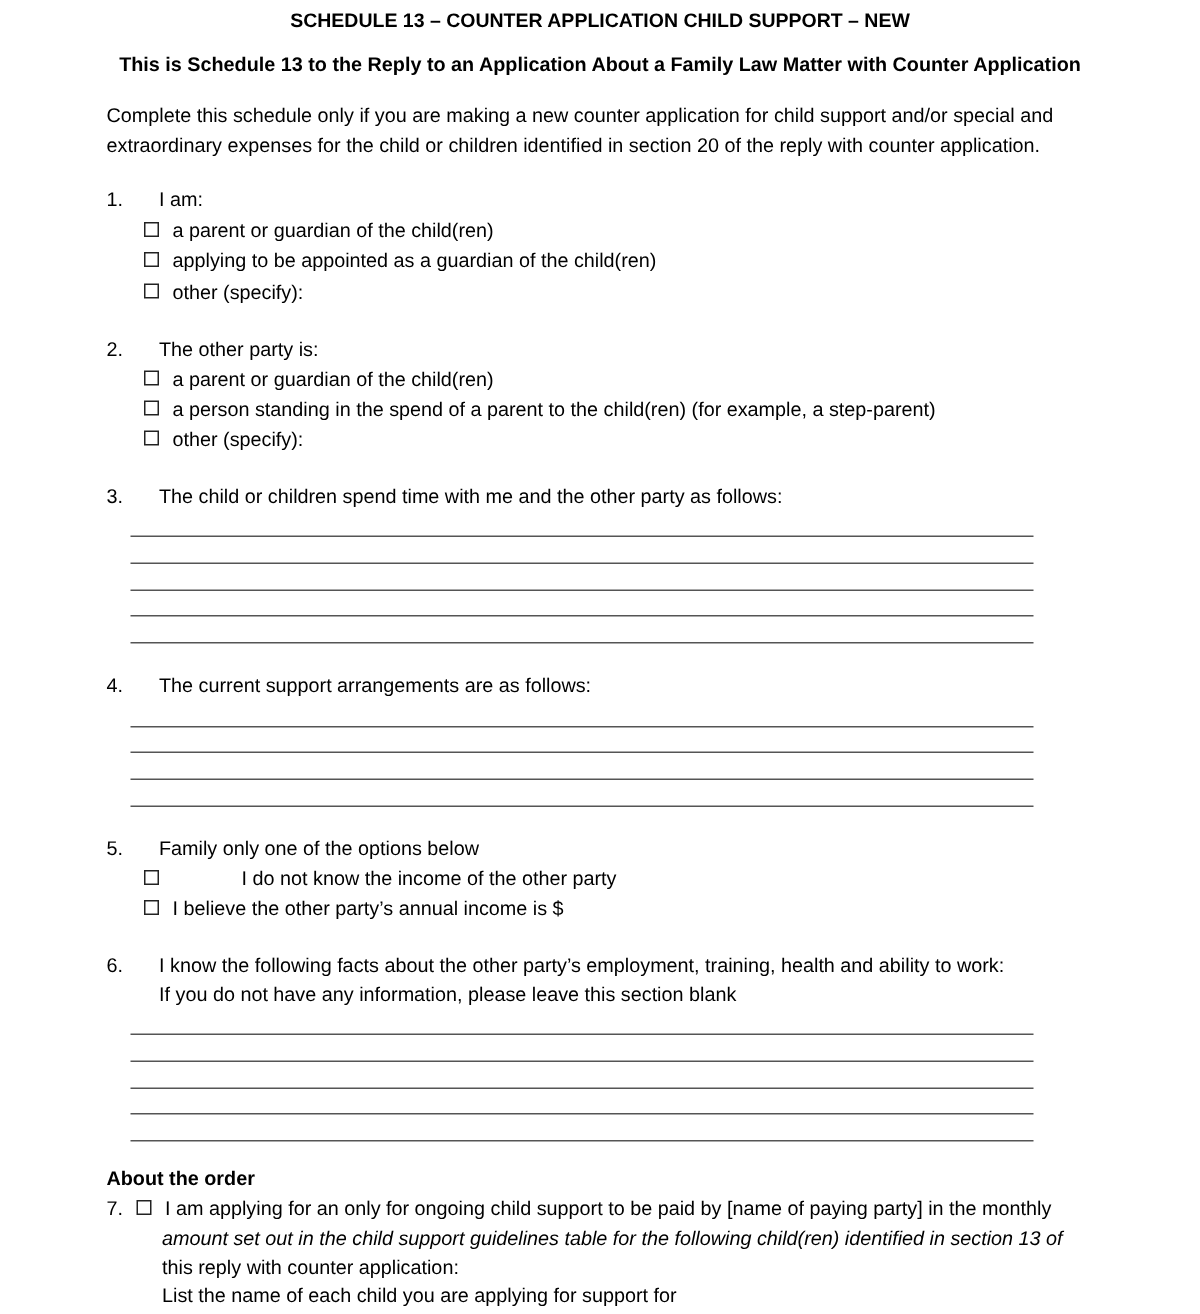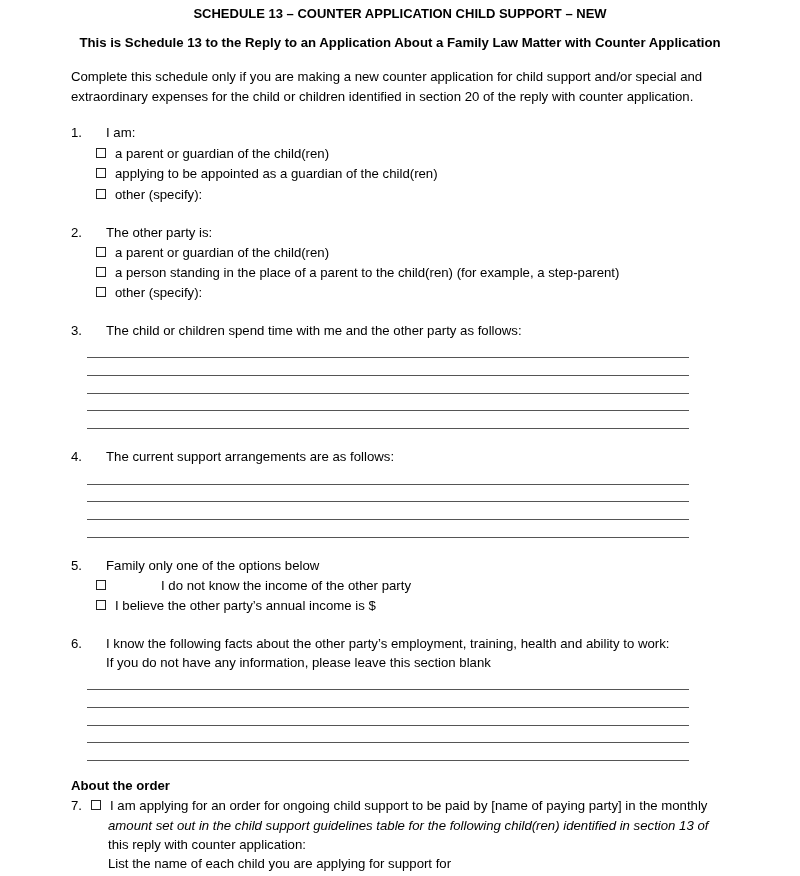--- a/index.html
+++ b/index.html
@@ -52,21 +52,21 @@
 <div>
   <span class="num" style="top:225px;">2.</span>
   <span class="qtext" style="top:225px;">The other party is:</span>
 
   <div>
     <span class="cb" style="left:96px; top:247px;"></span>
     <span class="optlabel" style="left:115px; top:245px;">a parent or guardian of the child(ren)</span>
   </div>
   <div>
     <span class="cb" style="left:96px; top:267px;"></span>
-    <span class="optlabel" style="left:115px; top:265px;"><span>a person standing in the place of a parent to the child(ren) </span><span class="ital">(for example, a step-parent)</span></span>
+    <span class="optlabel" style="left:115px; top:265px;"><span>a person standing in the spend of a parent to the child(ren) </span><span class="ital">(for example, a step-parent)</span></span>
   </div>
   <div>
     <span class="cb" style="left:96px; top:287px;"></span>
     <span class="optlabel" style="left:115px; top:285px;"><span>other </span><span class="ital">(specify)</span><span>:</span></span>
   </div>
 </div>
 
 <div>
   <span class="num" style="top:323px;">3.</span>
   <span class="qtext" style="top:323px;">The child or children spend time with me and the other party as follows:</span>
@@ -115,17 +115,17 @@
     <div class="line" style="top:742px;"></div>
     <div class="line" style="top:760px;"></div>
   </div>
 </div>
 
 <div class="abs bold" style="left:71px; top:778px;">About the order</div>
 
 <div>
   <span class="num" style="top:798px;">7.</span>
   <span class="cb" style="left:91px; top:800px;"></span>
-  <span class="abs" style="left:110px; top:798px;"><span>I am applying for an order for ongoing child support to be paid by </span><span class="ital">[name of paying party]</span><span> in the monthly</span></span>
+  <span class="abs" style="left:110px; top:798px;"><span>I am applying for an only for ongoing child support to be paid by </span><span class="ital">[name of paying party]</span><span> in the monthly</span></span>
   <span class="abs" style="left:108px; top:818px;font-style:italic;">amount set out in the child support guidelines table for the following child(ren) identified in section 13 of</span>
   <span class="abs" style="left:108px; top:837px;">this reply with counter application:</span>
   <span class="abs ital" style="left:108px; top:856px;">List the name of each child you are applying for support for</span>
 </div>
 
 </body></html>

